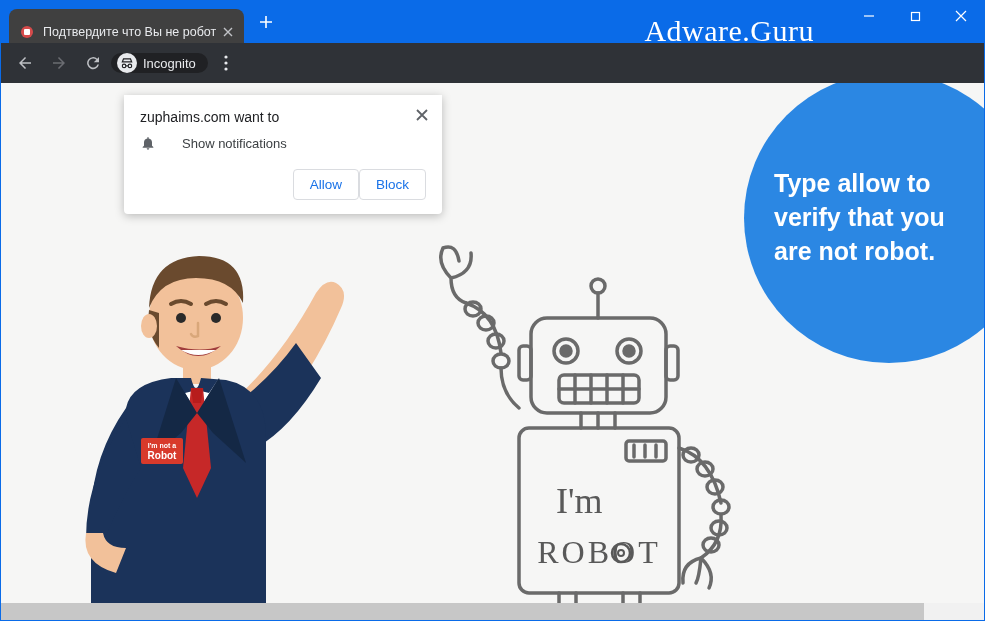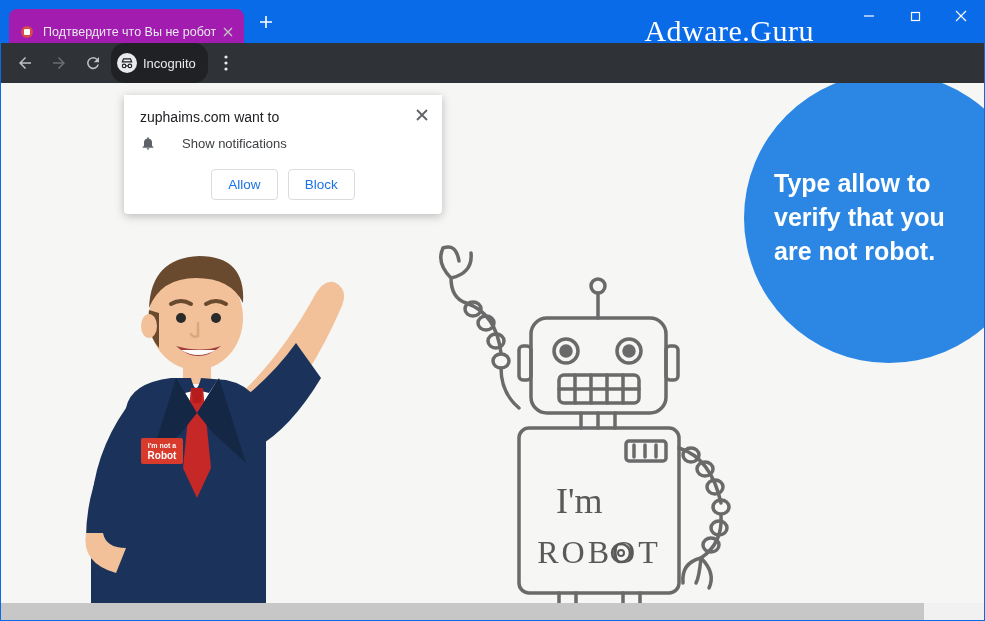--- a/index.html
+++ b/index.html
@@ -1,53 +1,53 @@
 <!DOCTYPE html>
 <html><head>
 <meta charset="utf-8">
 <style>
   * { box-sizing: border-box; margin: 0; padding: 0; }
   body { font-family: -apple-system, BlinkMacSystemFont, "Segoe UI", Arial, sans-serif; background: #fff; }
   .window { width: 985px; height: 621px; border: 1px solid #0a6be8; position: relative; overflow: hidden; background: #fff; }
   
   
   .titlebar { height: 42px; background: #0a6be8; display: flex; align-items: center; position: relative; }
-  .tab { background: #a21caf; color: #e8eaed; height: 34px; margin-top: 8px; margin-left: 8px; border-radius: 8px 8px 0 0; display: flex; align-items: center; padding: 12px 8px 0 10px; min-width: 230px; font-size: 12.5px; }
+  .tab { background: #404040; color: #e8eaed; height: 34px; margin-top: 8px; margin-left: 8px; border-radius: 8px 8px 0 0; display: flex; align-items: center; padding: 12px 8px 0 10px; min-width: 230px; font-size: 12.5px; }
   .tab .favicon { width: 16px; height: 16px; margin-right: 8px; display: flex; align-items: center; justify-content: center; }
   .tab .title { flex: 1; white-space: nowrap; overflow: hidden; text-overflow: ellipsis; }
   .tab .close { width: 16px; height: 16px; display: flex; align-items: center; justify-content: center; color: #c1c3c7; margin-left: 4px; cursor: pointer; }
   .newtab { color: #fff; width: 28px; height: 28px; display: flex; align-items: center; justify-content: center; font-size: 18px; margin-left: 8px; cursor: pointer; }
   .brand { position: absolute; right: 170px; top: 0; height: 60px; display: flex; align-items: center; color: #fff; font-family: Georgia, 'Times New Roman', serif; font-size: 30px; letter-spacing: 0.5px; }
   .winbtns { position: absolute; right: 0; top: 0; display: flex; }
   .winbtn { width: 46px; height: 30px; display: flex; align-items: center; justify-content: center; color: #fff; cursor: pointer; }
   
   
   .addrbar { height: 40px; background: #2f3237; display: flex; align-items: center; padding: 0 8px; gap: 2px; }
   .navbtn { width: 32px; height: 32px; display: flex; align-items: center; justify-content: center; color: #bfc1c5; cursor: pointer; border-radius: 50%; }
   .navbtn.disabled { color: #6b6d72; cursor: default; }
   .url { flex: 1; background: #202124; border-radius: 16px; height: 30px; display: flex; align-items: center; padding: 0 10px; margin: 0 6px; }
   .url .secure { color: #fff; font-size: 13px; display: flex; align-items: center; gap: 6px; }
   .url .sep { width: 1px; height: 16px; background: #56585c; margin: 0 10px; }
   .url .domain { color: #bfc1c5; font-size: 13.5px; }
   .url .star { margin-left: auto; color: #bfc1c5; cursor: pointer; }
-  .incognito { background: #202124; color: #e8eaed; border-radius: 14px; height: 40px; padding: 0 12px 0 6px; display: flex; align-items: center; gap: 6px; font-size: 13px; }
+  .incognito { background: #202124; color: #e8eaed; border-radius: 14px; height: 20px; padding: 0 12px 0 6px; display: flex; align-items: center; gap: 6px; font-size: 13px; }
   .incog-ico { width: 20px; height: 20px; background: #e8eaed; border-radius: 50%; display: flex; align-items: center; justify-content: center; }
   .menu-dots { width: 32px; height: 32px; display: flex; align-items: center; justify-content: center; color: #e8eaed; cursor: pointer; }
   
   
   .content { position: absolute; top: 82px; left: 0; right: 0; bottom: 0; overflow: hidden; background: #f6f6f5; }
   
   
   .notif { position: absolute; left: 123px; top: 12px; width: 318px; background: #fff; border-radius: 0 0 4px 4px; box-shadow: 0 2px 10px rgba(0,0,0,.25); padding: 14px 16px 14px 16px; z-index: 50; }
   .notif .closebtn { position: absolute; right: 10px; top: 10px; font-size: 18px; color: #5f6368; cursor: pointer; width: 20px; height: 20px; display: flex; align-items: center; justify-content: center; }
   .notif .msg { font-size: 14px; color: #202124; margin-bottom: 10px; }
   .notif .row { display: flex; align-items: center; gap: 26px; margin-bottom: 18px; }
   .notif .bell { color: #5f6368; }
   .notif .row-text { font-size: 13px; color: #3c4043; }
-  .notif .btns { display: flex; justify-content: center; gap: 10px; }
+  .notif .btns { display: flex; justify-content: flex-end; }
   .notif button { border: 1px solid #dadce0; background: #fff; color: #1a73e8; border-radius: 4px; padding: 7px 16px; font-size: 13.5px; cursor: pointer; }
   
   
   .bubble { position: absolute; right: -50px; top: -10px; width: 290px; height: 290px; background: #2b87e3; border-radius: 50%; display: flex; align-items: center; justify-content: center; padding: 30px 50px 30px 30px; }
   .bubble-text { color: #fff; font-size: 25px; font-weight: 600; line-height: 1.35; text-align: left; }
   
   
   .man { position: absolute; left: 30px; top: 155px; width: 320px; height: 420px; }
   
   

